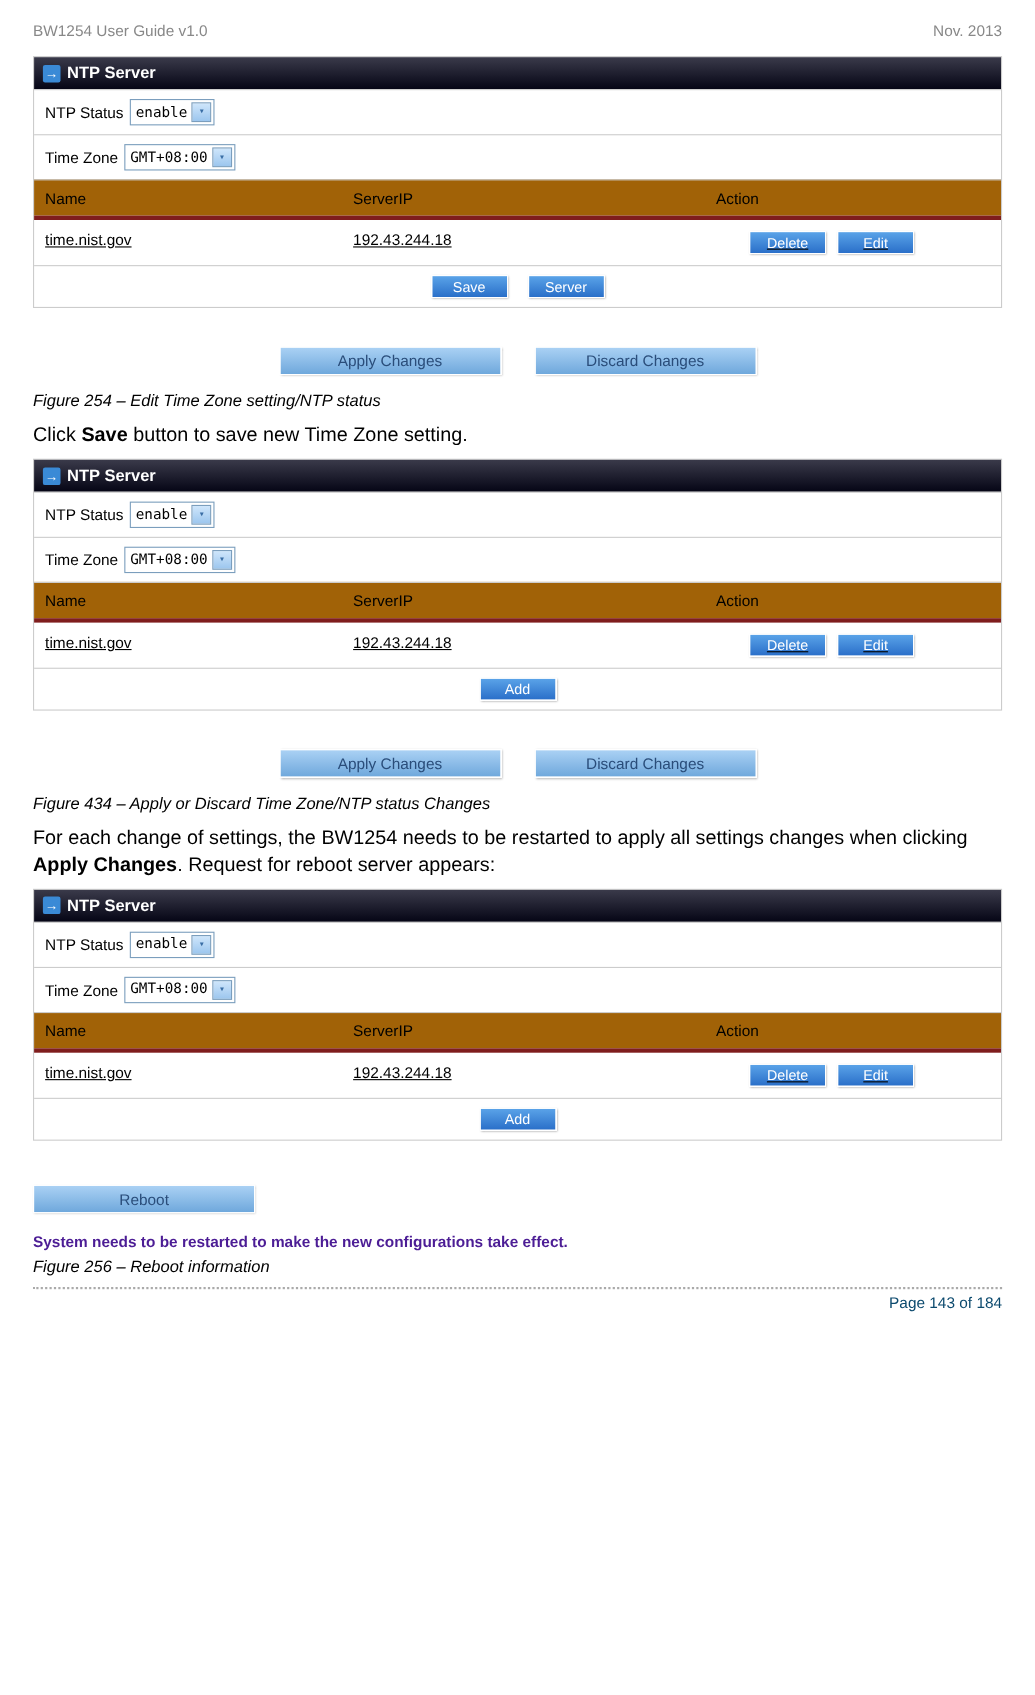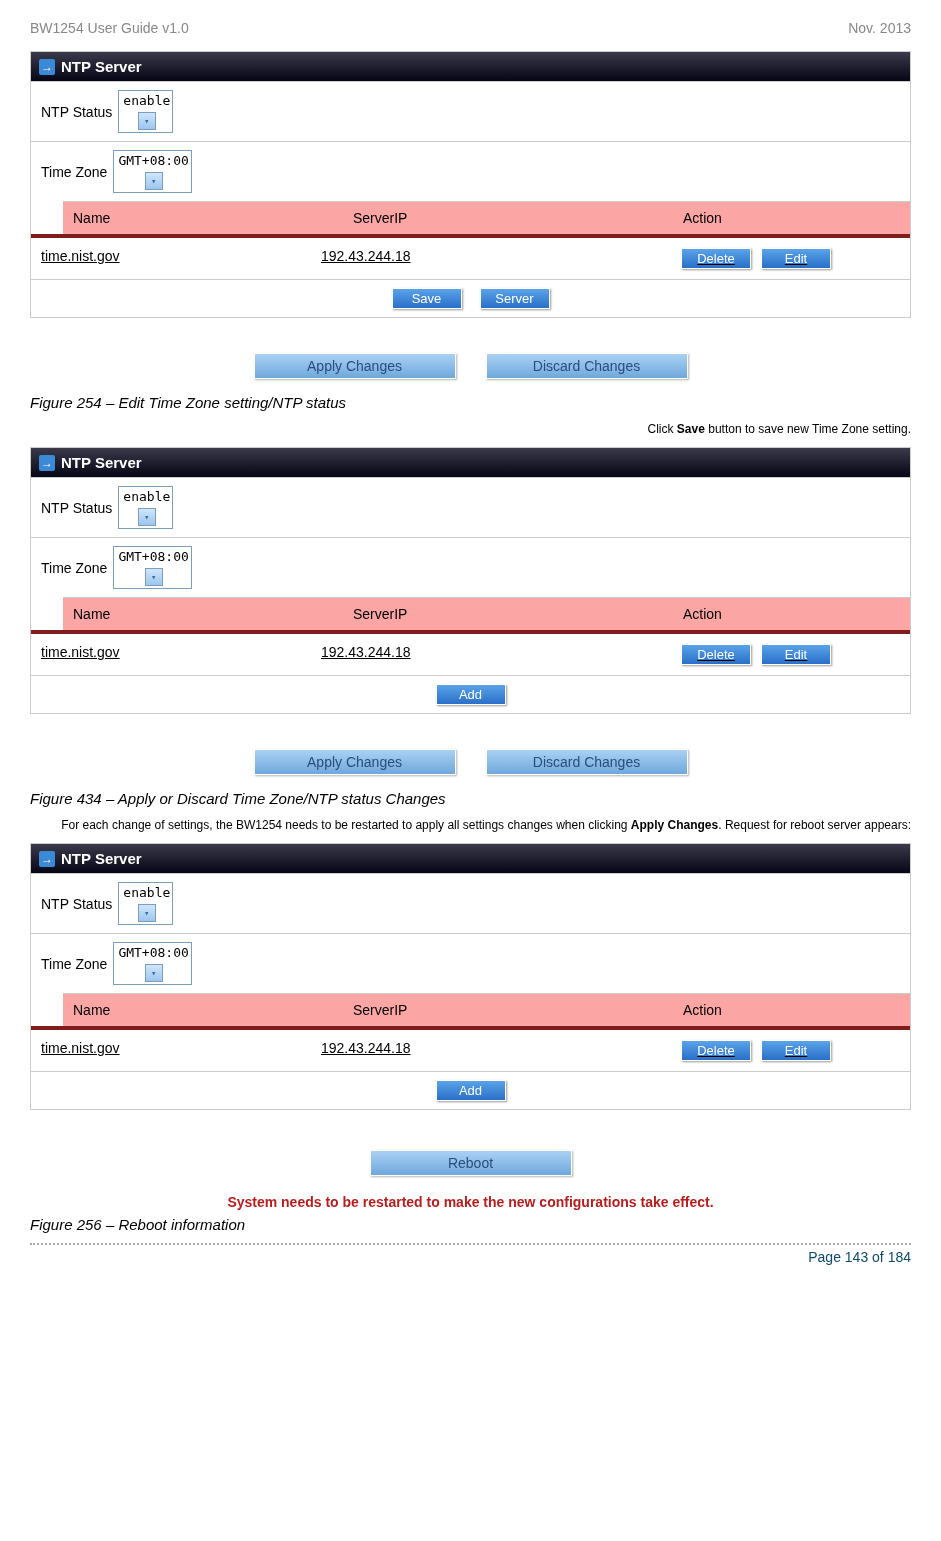--- a/index.html
+++ b/index.html
@@ -51,39 +51,37 @@
   }
   .select-box {
     font-family: monospace;
     font-size: 13px;
     border: 1px solid #7b9ebd;
     background: #fff;
     padding: 2px 2px 2px 4px;
     display: inline-flex;
     align-items: center;
     gap: 4px;
-    flex-direction: column;
   }
   .select-arrow {
     background: linear-gradient(#cfe6fb, #9cc6ee);
     border: 1px solid #7b9ebd;
     width: 16px;
     height: 16px;
     display: inline-flex;
     align-items: center;
     justify-content: center;
     font-size: 9px;
     color: #3a6ea5;
   }
   .table-header-row {
     display: flex;
-    background: #fca5a5;
+    background: #a16207;
     border-top: 1px solid #ccc;
     font-size: 14px;
-    margin-left: 32px;
   }
   .table-header-row > div {
     padding: 8px 10px;
   }
   .col-name { flex: 0 0 260px; }
   .col-ip { flex: 0 0 310px; }
   .col-action { flex: 1; }
   .table-data-row {
     display: flex;
     border-top: 4px solid #7f1d1d;
@@ -129,51 +127,49 @@
     font-size: 14px;
     padding: 4px 0;
     width: 200px;
     text-align: center;
     border: 1px solid #fff;
     box-shadow: 1px 1px 2px rgba(0,0,0,0.3);
     cursor: pointer;
   }
   .reboot-wrap {
     display: flex;
-    justify-content: center;
     margin: 40px 0 18px 0;
   }
   .reboot-btn {
     background: linear-gradient(#aad1f4, #6fa8dc);
     color: #2a4d7a;
     font-size: 14px;
     padding: 4px 0;
     width: 200px;
     text-align: center;
     border: 1px solid #fff;
     box-shadow: 1px 1px 2px rgba(0,0,0,0.3);
     cursor: pointer;
   }
   .warning-text {
-    color: #b91c1c;
+    color: #4c1d95;
     font-weight: bold;
-    text-align: center;
+    text-align: left;
     font-size: 14px;
     margin-bottom: 6px;
   }
   .caption {
     font-style: italic;
     font-size: 15px;
     margin: 6px 0 10px 0;
   }
   .body-text {
-    font-size: 12px;
+    font-size: 18px;
     margin: 6px 0 10px 0;
     line-height: 1.35;
-    text-align: right;
   }
   .footer-dots {
     border-top: 2px dotted #aaa;
     margin-top: 4px;
     padding-top: 4px;
     text-align: right;
     color: #0c4a6e;
     font-size: 14px;
   }
 </style>

